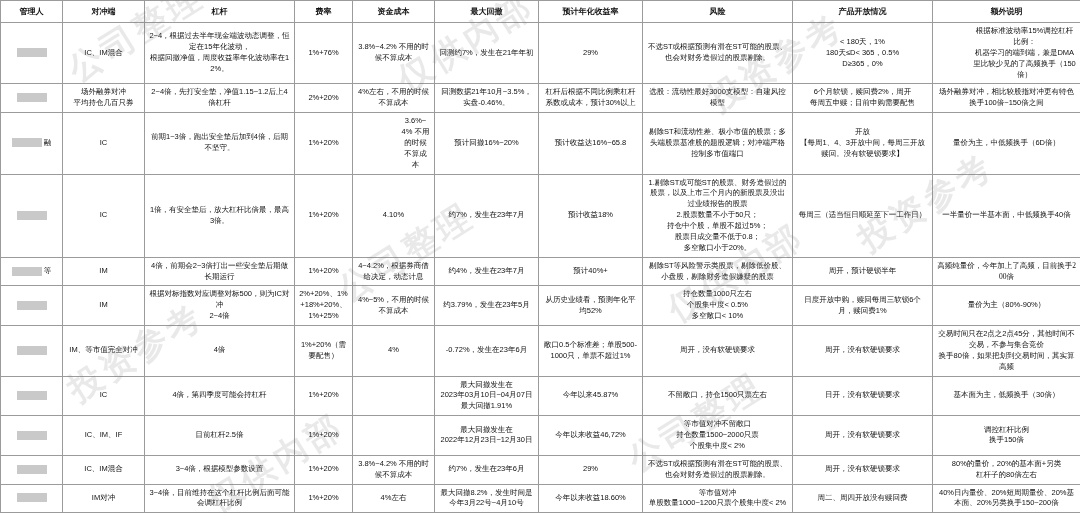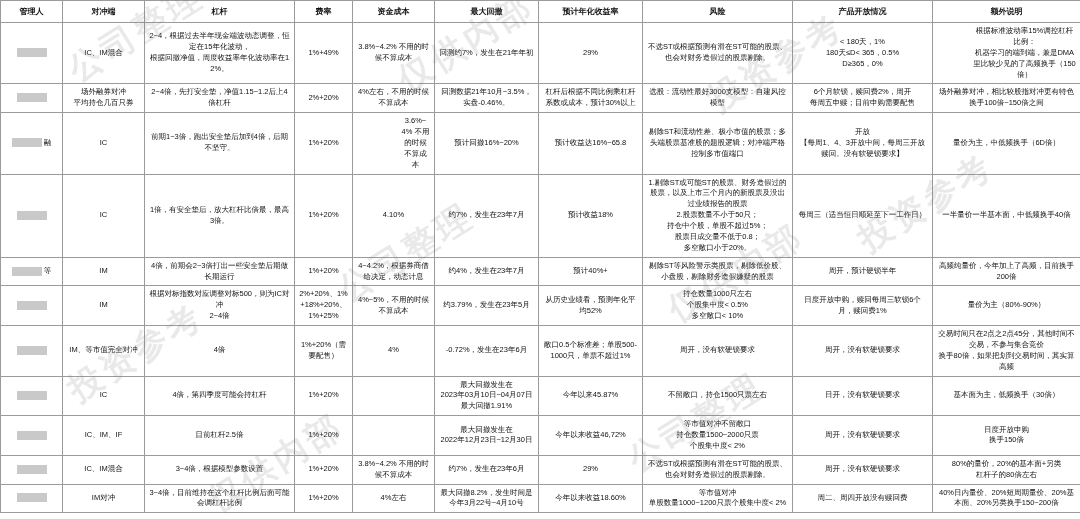--- a/index.html
+++ b/index.html
@@ -112,21 +112,21 @@
       <th class="c8">产品开放情况</th>
       <th class="c9">额外说明</th>
     </tr>
   </thead>
   <tbody id="tbody">
       <tr>
         <td class="c0"><span class="mgr"><span class="redact"></span></span></td>
         <td class="c1" style="white-space: pre-line;">IC、IM混合</td>
         <td class="c2" style="white-space: pre-line;">2~4，根据过去半年现金端波动态调整，恒定在15年化波动，
 根据回撤净值，周度收益率年化波动率在12%。</td>
-        <td class="c3" style="white-space: pre-line;">1%+49%</td>
+        <td class="c3" style="white-space: pre-line;">1%+76%</td>
         <td class="c4" style="white-space: pre-line;">3.8%~4.2%   不用的时候不算成本</td>
         <td class="c5" style="white-space: pre-line;">回测约7%，发生在21年年初</td>
         <td class="c6" style="white-space: pre-line;">29%</td>
         <td class="c7" style="white-space: pre-line;">不选ST或根据预测有滑在ST可能的股票、也会对财务造假过的股票剔除。</td>
         <td class="c8" style="white-space: pre-line;">&lt; 180天，1%
 180天≤D&lt; 365，0.5%
 D≥365，0%</td>
         <td class="c9" style="white-space: pre-line; padding-left: 40px;">根据标准波动率15%调控杠杆比例：
 机器学习的端到端，兼是DMA里比较少见的了高频换手（150倍）</td>
       </tr>
@@ -177,21 +177,21 @@
       <tr>
         <td class="c0"><span class="mgr"><span class="redact"></span><span class="lbl">等</span></span></td>
         <td class="c1" style="white-space: pre-line;">IM</td>
         <td class="c2" style="white-space: pre-line;">4倍，前期会2~3倍打出一些安全垫后期做长期运行</td>
         <td class="c3" style="white-space: pre-line;">1%+20%</td>
         <td class="c4" style="white-space: pre-line;">4~4.2%，根据券商借给决定，动态计息</td>
         <td class="c5" style="white-space: pre-line;">约4%，发生在23年7月</td>
         <td class="c6" style="white-space: pre-line;">预计40%+</td>
         <td class="c7" style="white-space: pre-line;">剔除ST等风险警示类股票，剔除低价股、小盘股，剔除财务造假嫌疑的股票</td>
         <td class="c8" style="white-space: pre-line;">周开，预计硬锁半年</td>
-        <td class="c9" style="white-space: pre-line;">高频纯量价，今年加上了高频，目前换手200倍</td>
+        <td class="c9" style="white-space: pre-line; font-family: Liberation Serif, serif;">高频纯量价，今年加上了高频，目前换手200倍</td>
       </tr>
       <tr>
         <td class="c0"><span class="mgr"><span class="redact"></span></span></td>
         <td class="c1" style="white-space: pre-line;">IM</td>
         <td class="c2" style="white-space: pre-line; margin-top: 48px;">根据对标指数对应调整对标500，则为IC对冲
 2~4倍</td>
         <td class="c3" style="white-space: pre-line;">2%+20%、1%+18%+20%、1%+25%</td>
         <td class="c4" style="white-space: pre-line;">4%~5%，不用的时候不算成本</td>
         <td class="c5" style="white-space: pre-line;">约3.79%，发生在23年5月</td>
         <td class="c6" style="white-space: pre-line;">从历史业绩看，预测年化平均52%</td>
@@ -233,21 +233,21 @@
         <td class="c2" style="white-space: pre-line;">目前杠杆2.5倍</td>
         <td class="c3" style="white-space: pre-line;">1%+20%</td>
         <td class="c4" style="white-space: pre-line;"></td>
         <td class="c5" style="white-space: pre-line;">最大回撤发生在
 2022年12月23日~12月30日</td>
         <td class="c6" style="white-space: pre-line;">今年以来收益46,72%</td>
         <td class="c7" style="white-space: pre-line;">等市值对冲不留敞口
 持仓数量1500~2000只票
 个股集中度&lt; 2%</td>
         <td class="c8" style="white-space: pre-line;">周开，没有软硬锁要求</td>
-        <td class="c9" style="white-space: pre-line;">日度开放申购
+        <td class="c9" style="white-space: pre-line;">调控杠杆比例
 换手150倍</td>
       </tr>
       <tr>
         <td class="c0"><span class="mgr"><span class="redact"></span></span></td>
         <td class="c1" style="white-space: pre-line;">IC、IM混合</td>
         <td class="c2" style="white-space: pre-line;">3~4倍，根据模型参数设置</td>
         <td class="c3" style="white-space: pre-line;">1%+20%</td>
         <td class="c4" style="white-space: pre-line;">3.8%~4.2%  不用的时候不算成本</td>
         <td class="c5" style="white-space: pre-line;">约7%，发生在23年6月</td>
         <td class="c6" style="white-space: pre-line;">29%</td>

